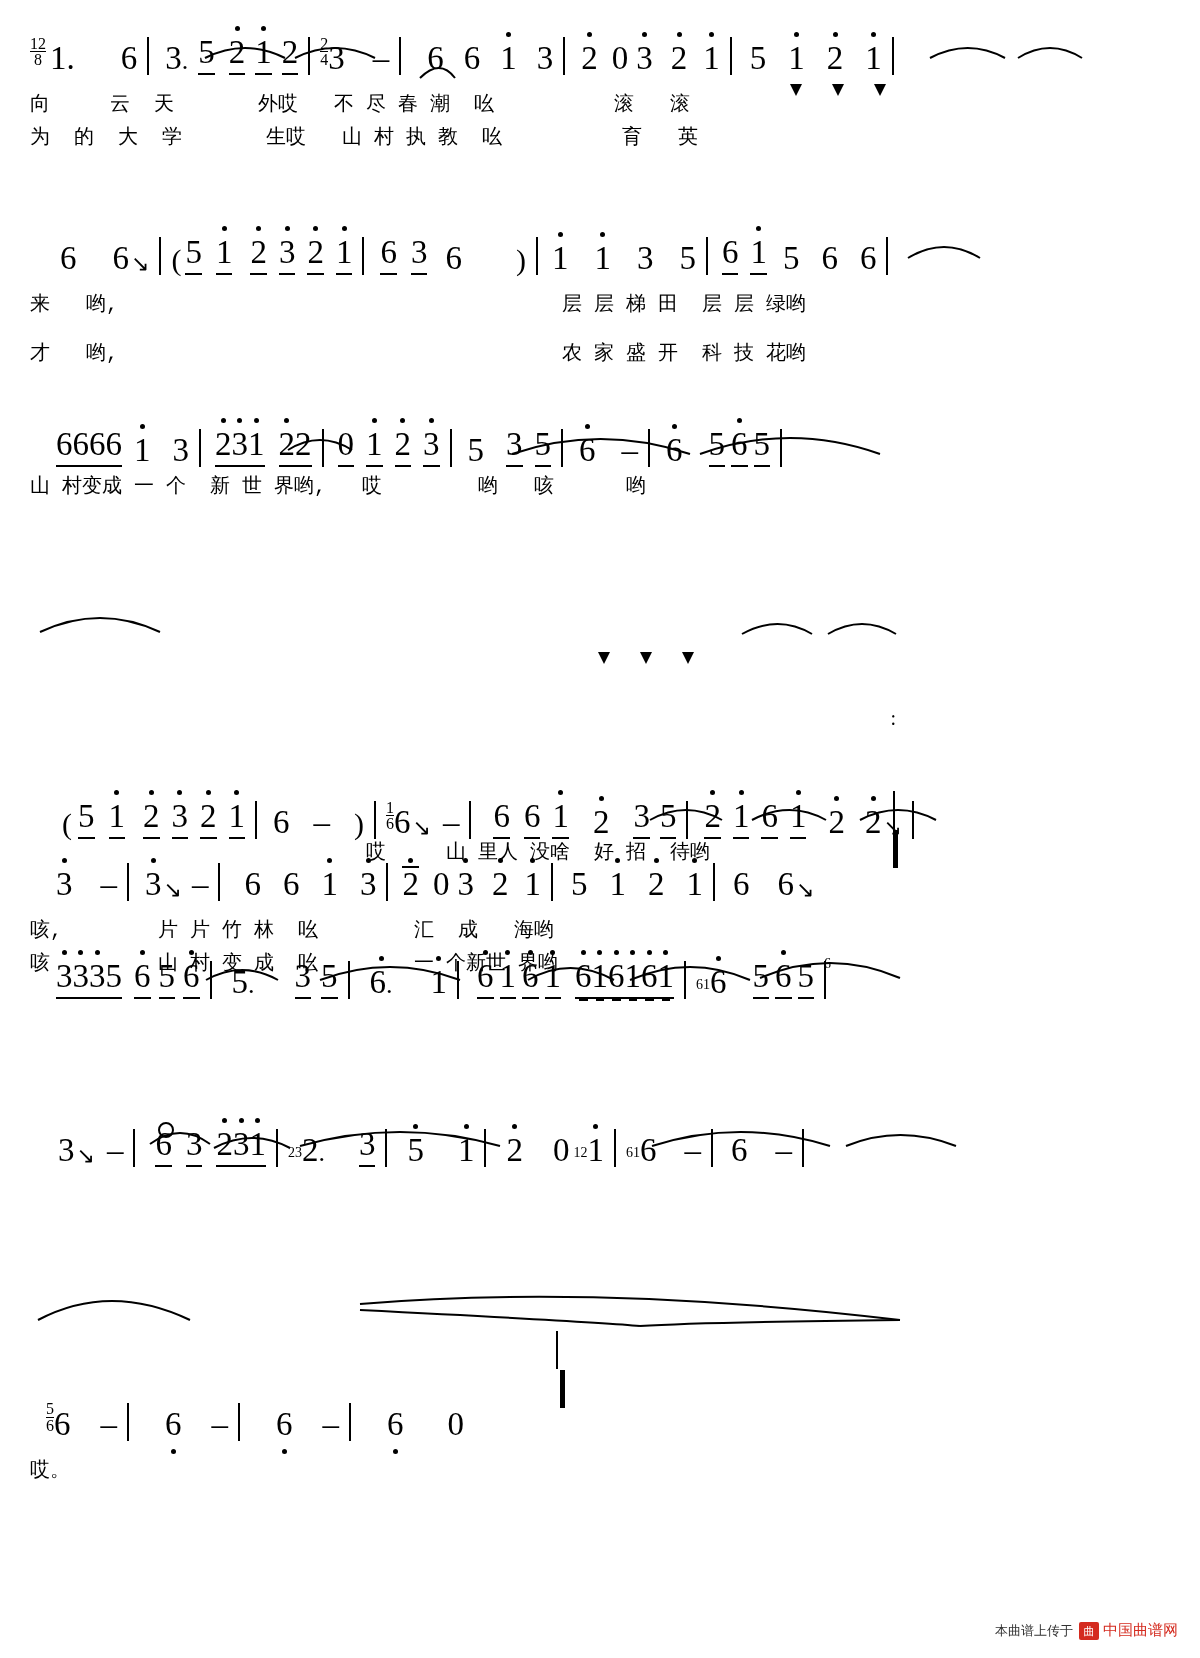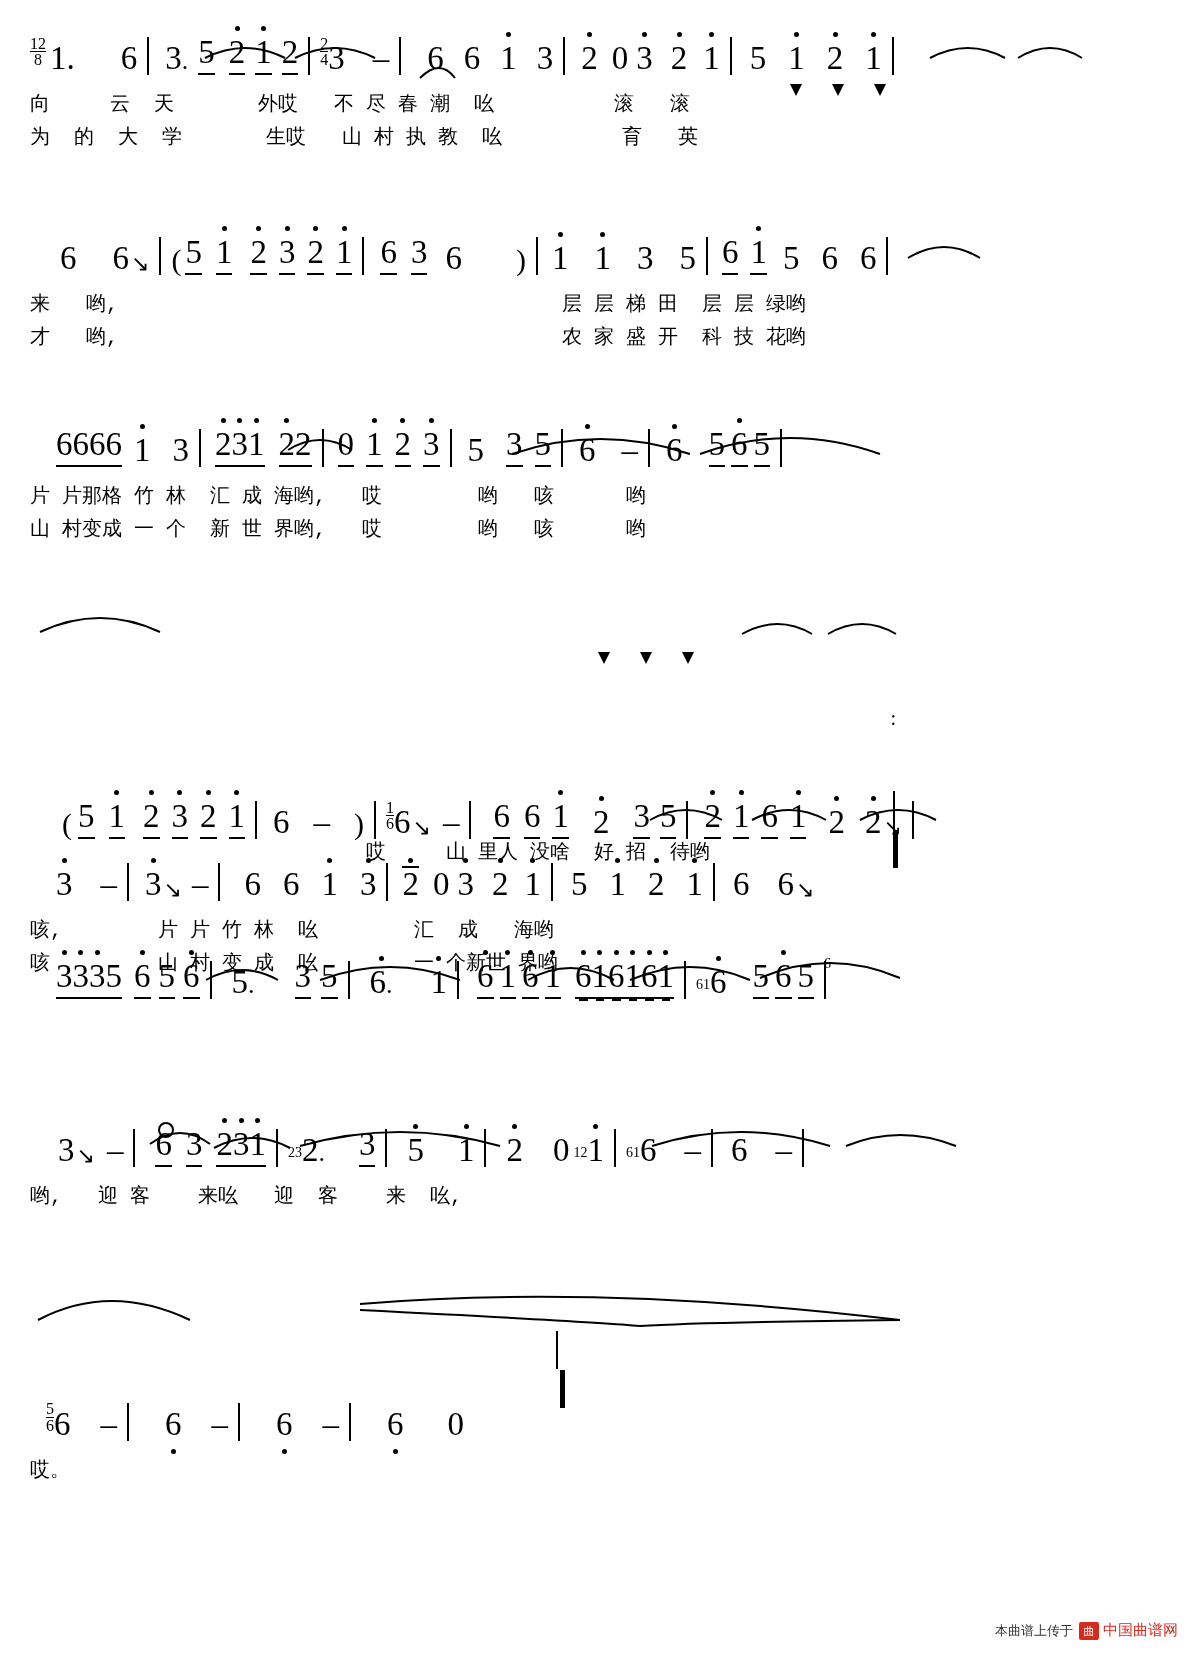--- a/index.html
+++ b/index.html
@@ -197,21 +197,21 @@
       <span class="n" style="margin-left:26px;">5</span>
       <span class="bar"></span>
       <span class="n u1" style="margin-left:4px;">6</span>
       <span class="n u1 dotup" style="margin-left:12px;">1</span>
       <span class="n" style="margin-left:16px;">5</span>
       <span class="n" style="margin-left:22px;">6</span>
       <span class="n" style="margin-left:22px;">6</span>
       <span class="bar"></span>
     </div>
     <div class="lyric lyric-line" style="margin-top:16px;">来   哟,                                     层 层 梯 田  层 层 绿哟</div>
-    <div class="lyric lyric-line" style="margin-top:6px;">才   哟,                                     农 家 盛 开  科 技 花哟</div>
+    <div class="lyric lyric-line" style="margin-top:22px;">才   哟,                                     农 家 盛 开  科 技 花哟</div>
     <svg class="ovl" width="1200" height="120">
       <path d="M908 22 Q944 0 980 22" stroke="#000" stroke-width="2" fill="none"></path>
     </svg>
   </div>
 
   <div class="row" style="top:428px;">
     <div class="notes">
       <span class="n u1" style="margin-left:26px;">6</span>
       <span class="n u1">6</span>
       <span class="n u1">6</span>
@@ -236,21 +236,20 @@
       <span class="bar"></span>
       <span class="n dotup" style="margin-left:6px;">6</span>
       <span class="n" style="margin-left:26px;">–</span>
       <span class="bar"></span>
       <span class="n dotup" style="margin-left:6px;">6</span>
       <span class="n u1" style="margin-left:26px;">5</span>
       <span class="n u1 dotup" style="margin-left:6px;">6</span>
       <span class="n u1" style="margin-left:6px;">5</span>
       <span class="bar"></span>
     </div>
-    <div class="lyric lyric-line" style="margin-top:16px;">片 片那格 竹 林  汇 成 海哟,   哎        哟   咳      哟</div>
     <div class="lyric lyric-line" style="margin-top:6px;">山 村变成 一 个  新 世 界哟,   哎        哟   咳      哟</div>
     <svg class="ovl" width="1200" height="120">
       <path d="M288 22 Q320 2 352 22" stroke="#000" stroke-width="2" fill="none"></path>
       <path d="M512 26 Q600 -4 690 26" stroke="#000" stroke-width="2" fill="none"></path>
       <path d="M700 26 Q790 -6 880 26" stroke="#000" stroke-width="2" fill="none"></path>
     </svg>
   </div>
 
   <div class="row" style="top:612px;">
     <div class="notes">
@@ -413,21 +412,20 @@
       <span class="n dotup" style="margin-left:0px;">1</span>
       <span class="bar"></span>
       <span class="sig" style="font-size:14px;">61</span>
       <span class="n" style="margin-left:0px;">6</span>
       <span class="n" style="margin-left:28px;">–</span>
       <span class="bar"></span>
       <span class="n" style="margin-left:8px;">6</span>
       <span class="n" style="margin-left:28px;">–</span>
       <span class="bar"></span>
     </div>
-    <div class="lyric lyric-line" style="margin-top:16px;">哟,   迎 客    来吆   迎  客    来  吆,</div>
     <svg class="ovl" width="1200" height="130">
       <path d="M150 16 Q180 -6 210 16" stroke="#000" stroke-width="2" fill="none"></path>
       <path d="M214 20 Q252 0 290 20" stroke="#000" stroke-width="2" fill="none"></path>
       <circle cx="166" cy="2" r="7" stroke="#000" stroke-width="2" fill="none"></circle>
       <path d="M300 18 Q400 -10 500 18" stroke="#000" stroke-width="2" fill="none"></path>
       <path d="M652 18 Q740 -10 830 18" stroke="#000" stroke-width="2" fill="none"></path>
       <path d="M846 18 Q900 -4 956 18" stroke="#000" stroke-width="2" fill="none"></path>
     </svg>
   </div>
 

